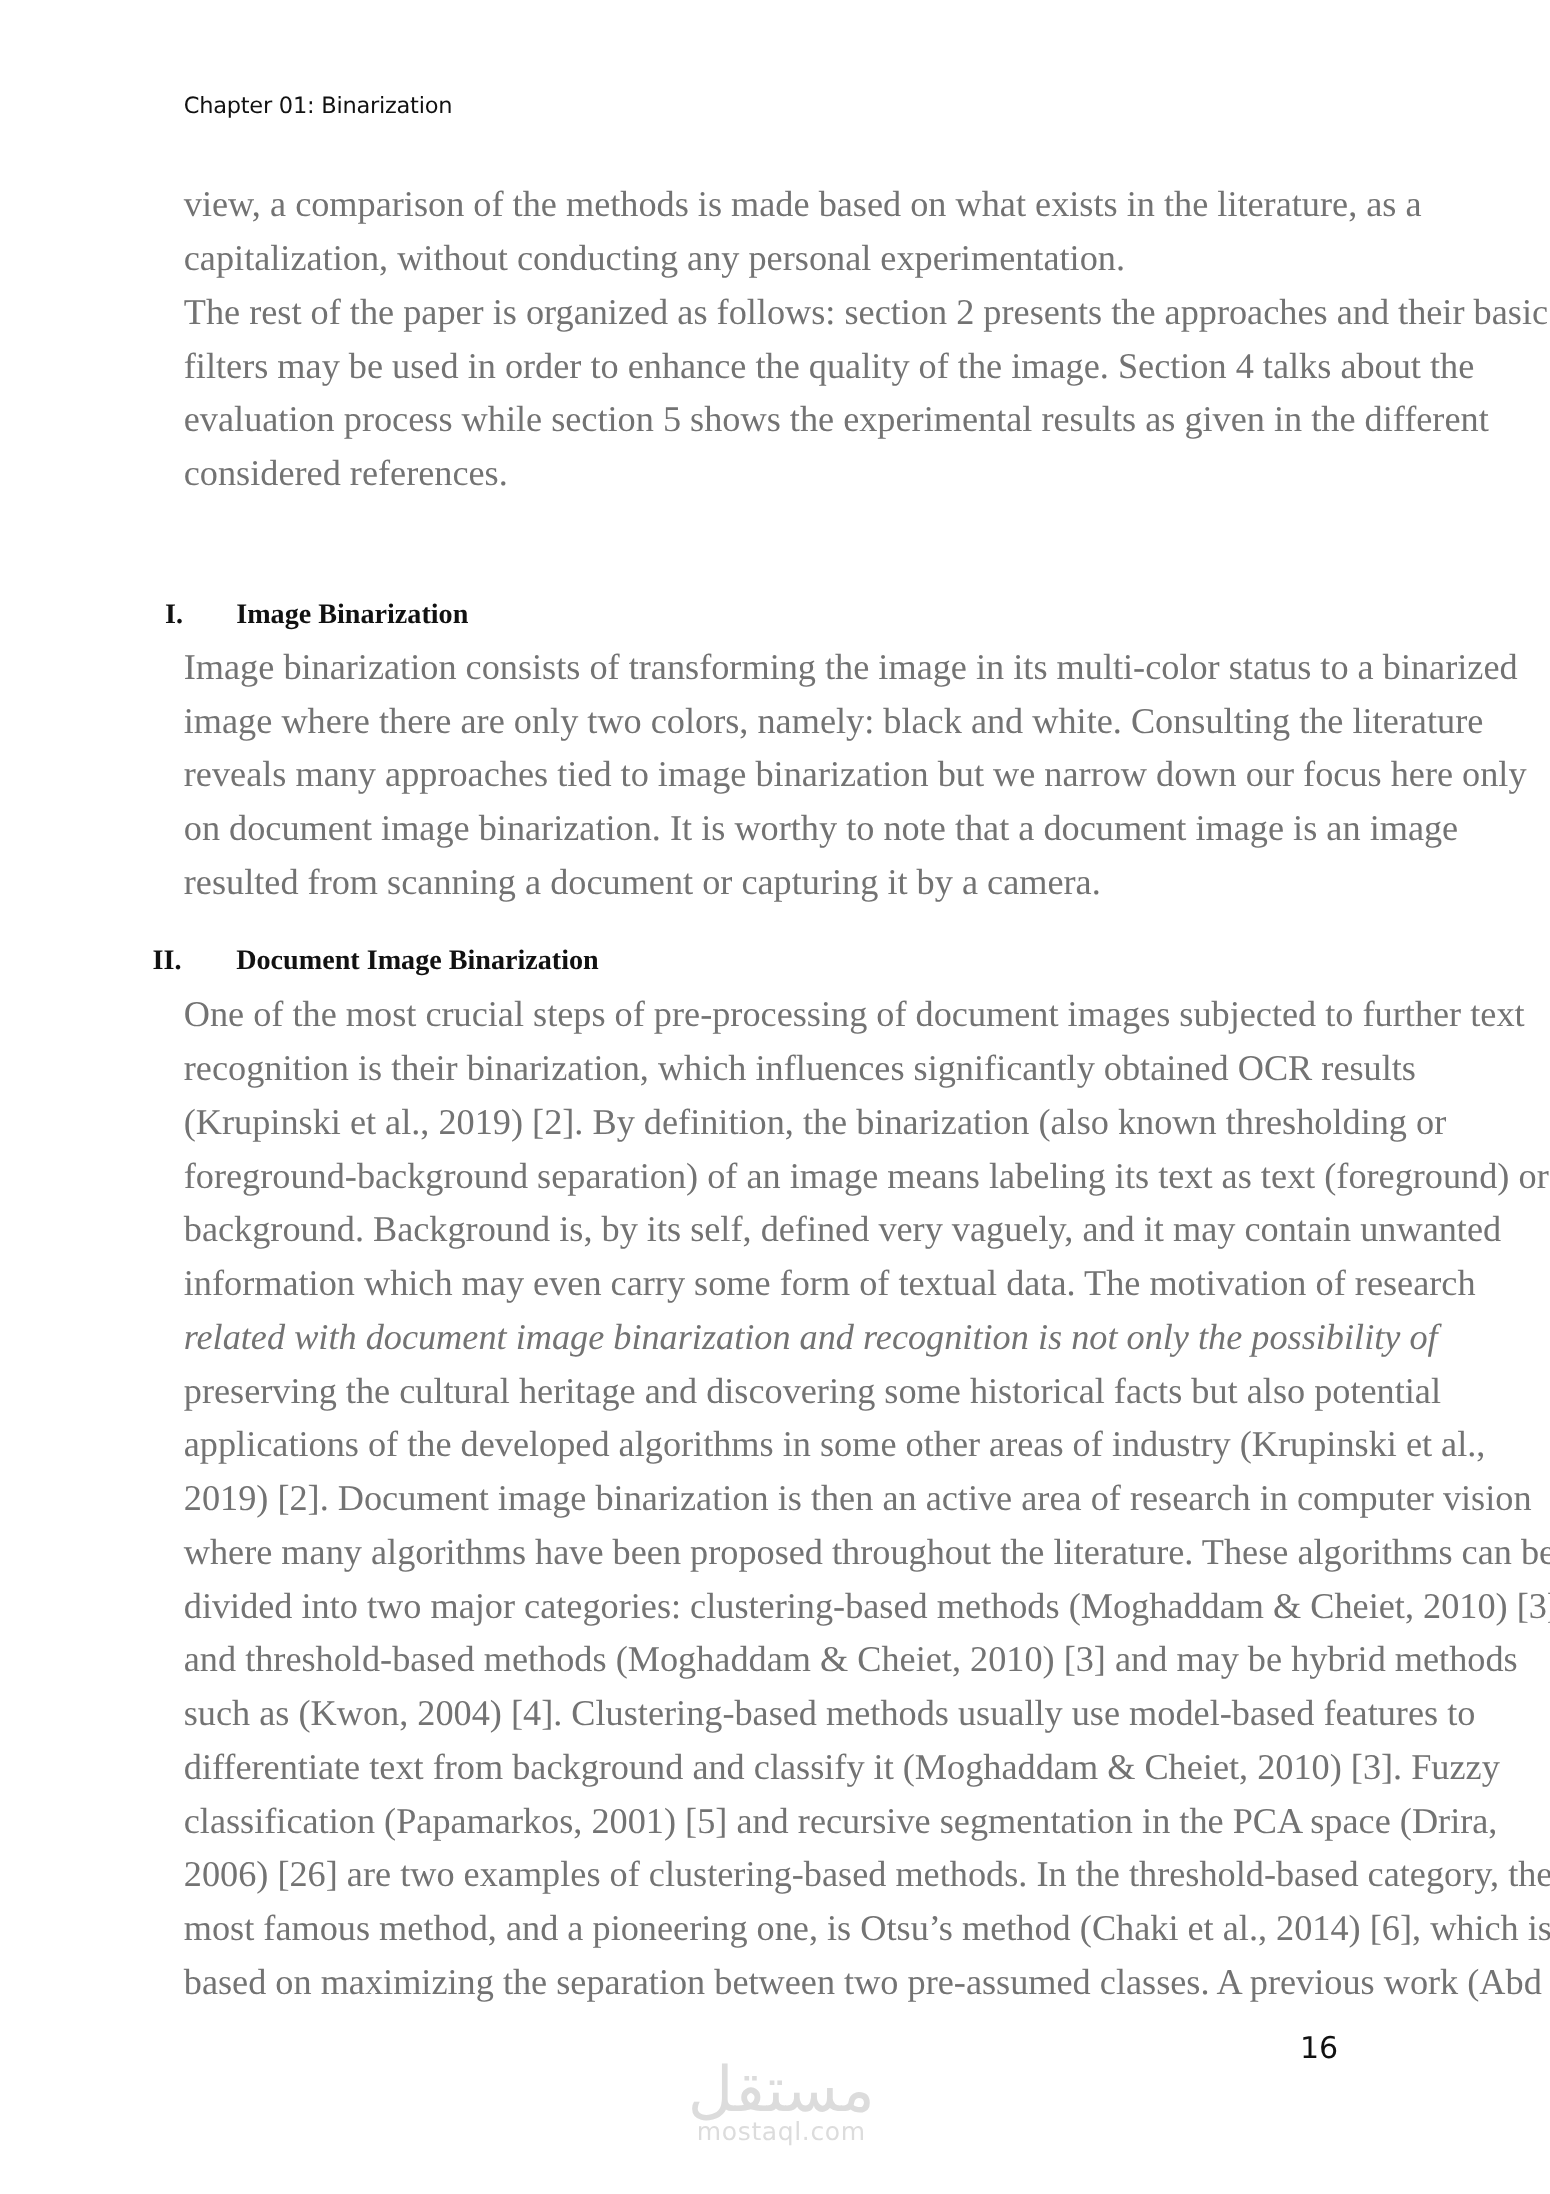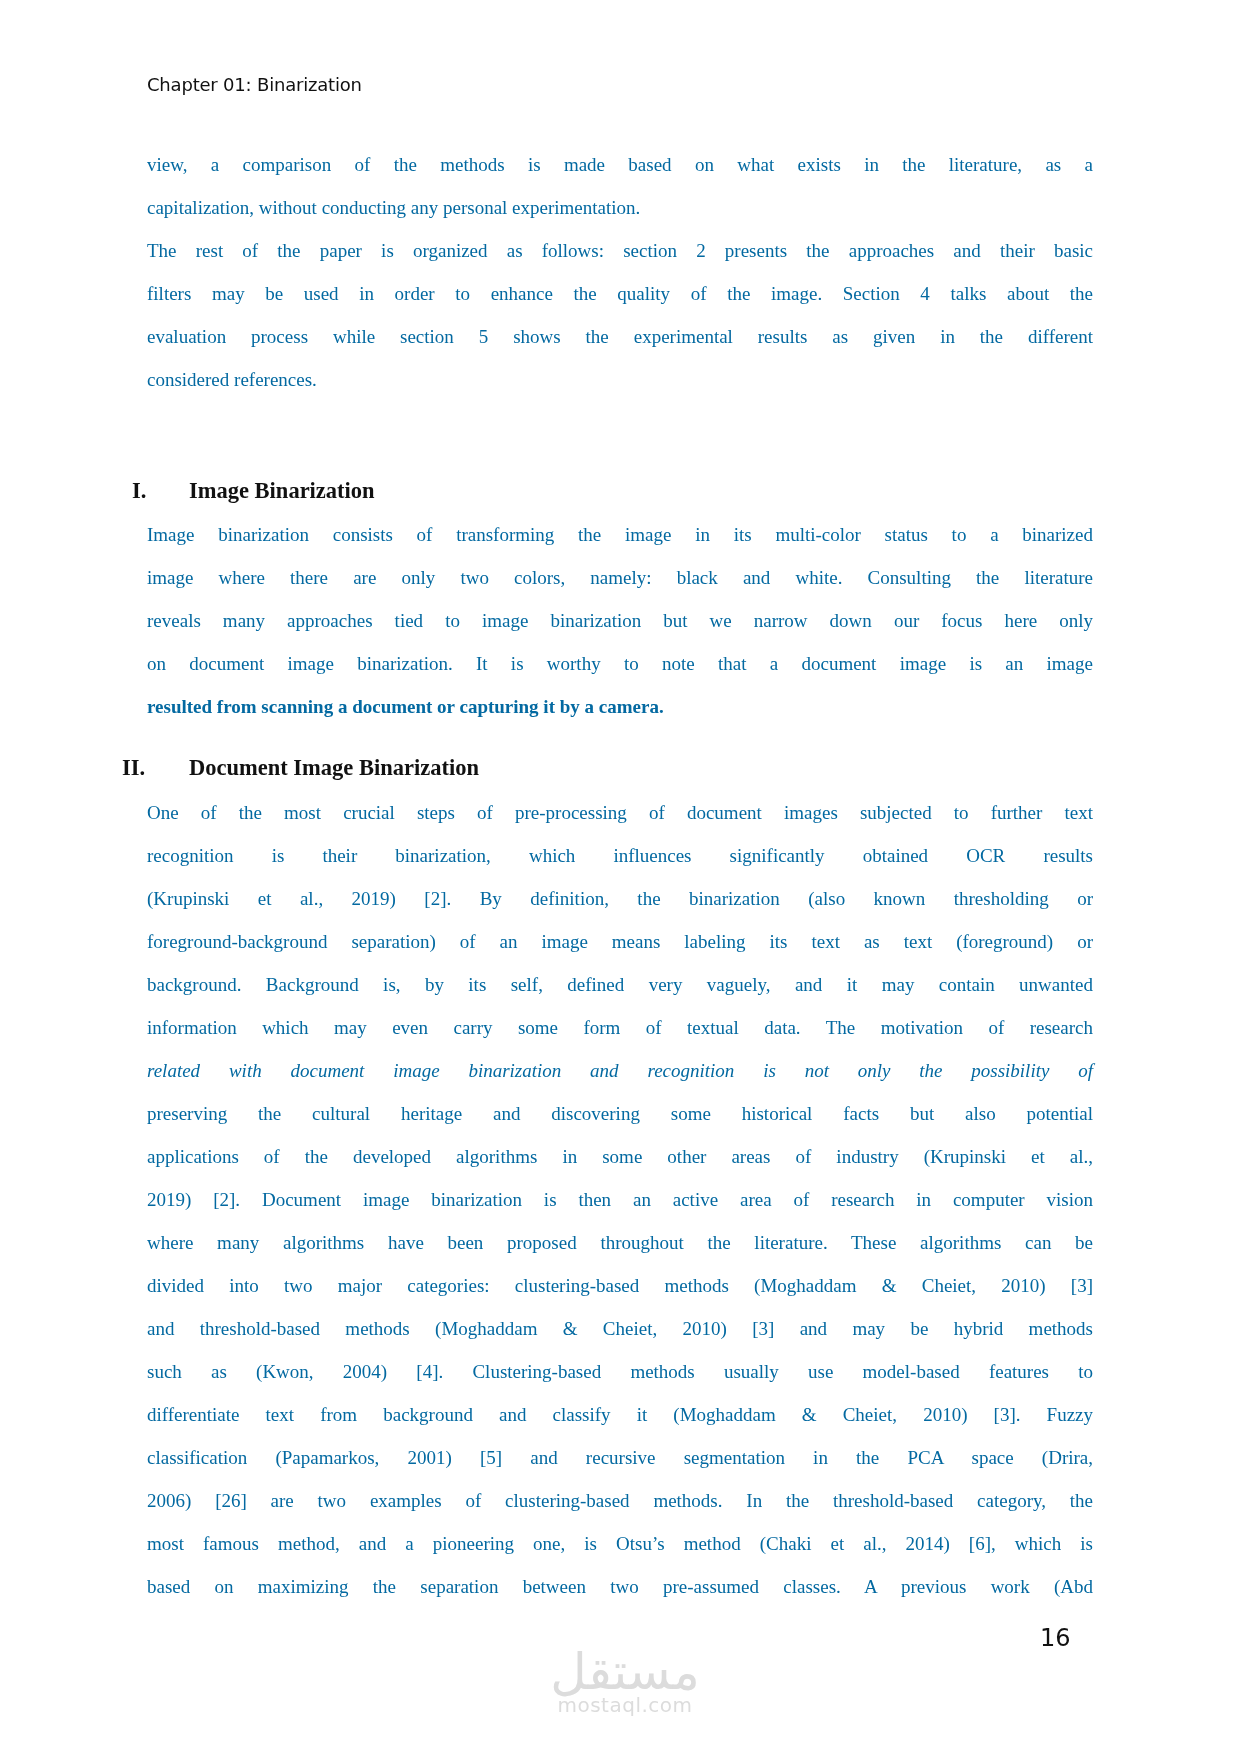--- a/index.html
+++ b/index.html
@@ -5,21 +5,21 @@
   html, body { margin: 0; padding: 0; background: #ffffff; }
   body { width: 1240px; height: 1755px; position: relative; overflow: hidden; }
   .page { position: absolute; left: 0; top: 0; width: 1016px; height: 1755px; background: #fff; }
   .header {
     position: absolute; left: 147px; top: 74px;
     font-family: "DejaVu Sans", sans-serif; font-size: 18px; color: #111;
     letter-spacing: -0.2px;
   }
   .body-text {
     position: absolute; left: 147px; width: 946px;
-    font-family: "Liberation Serif", serif; font-size: 19px; color: #0369a1;
+    font-family: "Liberation Serif", serif; font-size: 29px; color: #737373;
   }
   .line {
     display: block; height: 43px; line-height: 43px;
     text-align: justify; text-align-last: justify; white-space: nowrap;
     overflow: visible;
   }
   .line.last { text-align-last: left; }
   .line span.t { display: inline; white-space: normal; }
   .heading {
     position: absolute; font-family: "Liberation Serif", serif; font-weight: bold;
@@ -57,21 +57,21 @@
   <div class="heading" style="left:132px; top:469px; width:600px;">
     <span class="num">I.</span>
     <span class="title" style="left:57px;">Image Binarization</span>
   </div>
 
   <div class="body-text" style="top:513px;">
     <div class="line"><span class="t" style="white-space: nowrap; word-spacing: 0px;">Image binarization consists of transforming the image in its multi-color status to a binarized</span></div>
     <div class="line"><span class="t" style="white-space: nowrap; word-spacing: 0px; margin-top: 21px;">image where there are only two colors, namely: black and white. Consulting the literature</span></div>
     <div class="line"><span class="t" style="white-space: nowrap; word-spacing: 0px;">reveals many approaches tied to image binarization but we narrow down our focus here only</span></div>
     <div class="line"><span class="t" style="white-space: nowrap; word-spacing: 0px;">on document image binarization. It is worthy to note that a document image is an image</span></div>
-    <div class="line last"><span class="t" style="white-space: nowrap; font-weight: bold;">resulted from scanning a document or capturing it by a camera.</span></div>
+    <div class="line last"><span class="t" style="white-space: nowrap;">resulted from scanning a document or capturing it by a camera.</span></div>
   </div>
 
   <div class="heading" style="left:122px; top:746px; width:700px;">
     <span class="num">II.</span>
     <span class="title" style="left:67px;">Document Image Binarization</span>
   </div>
 
   <div class="body-text" style="top:791px;">
     <div class="line"><span class="t" style="white-space: nowrap; word-spacing: 0px;">One of the most crucial steps of pre-processing of document images subjected to further text</span></div>
     <div class="line"><span class="t" style="white-space: nowrap; word-spacing: 0px;">recognition is their binarization, which influences significantly obtained OCR results</span></div>

